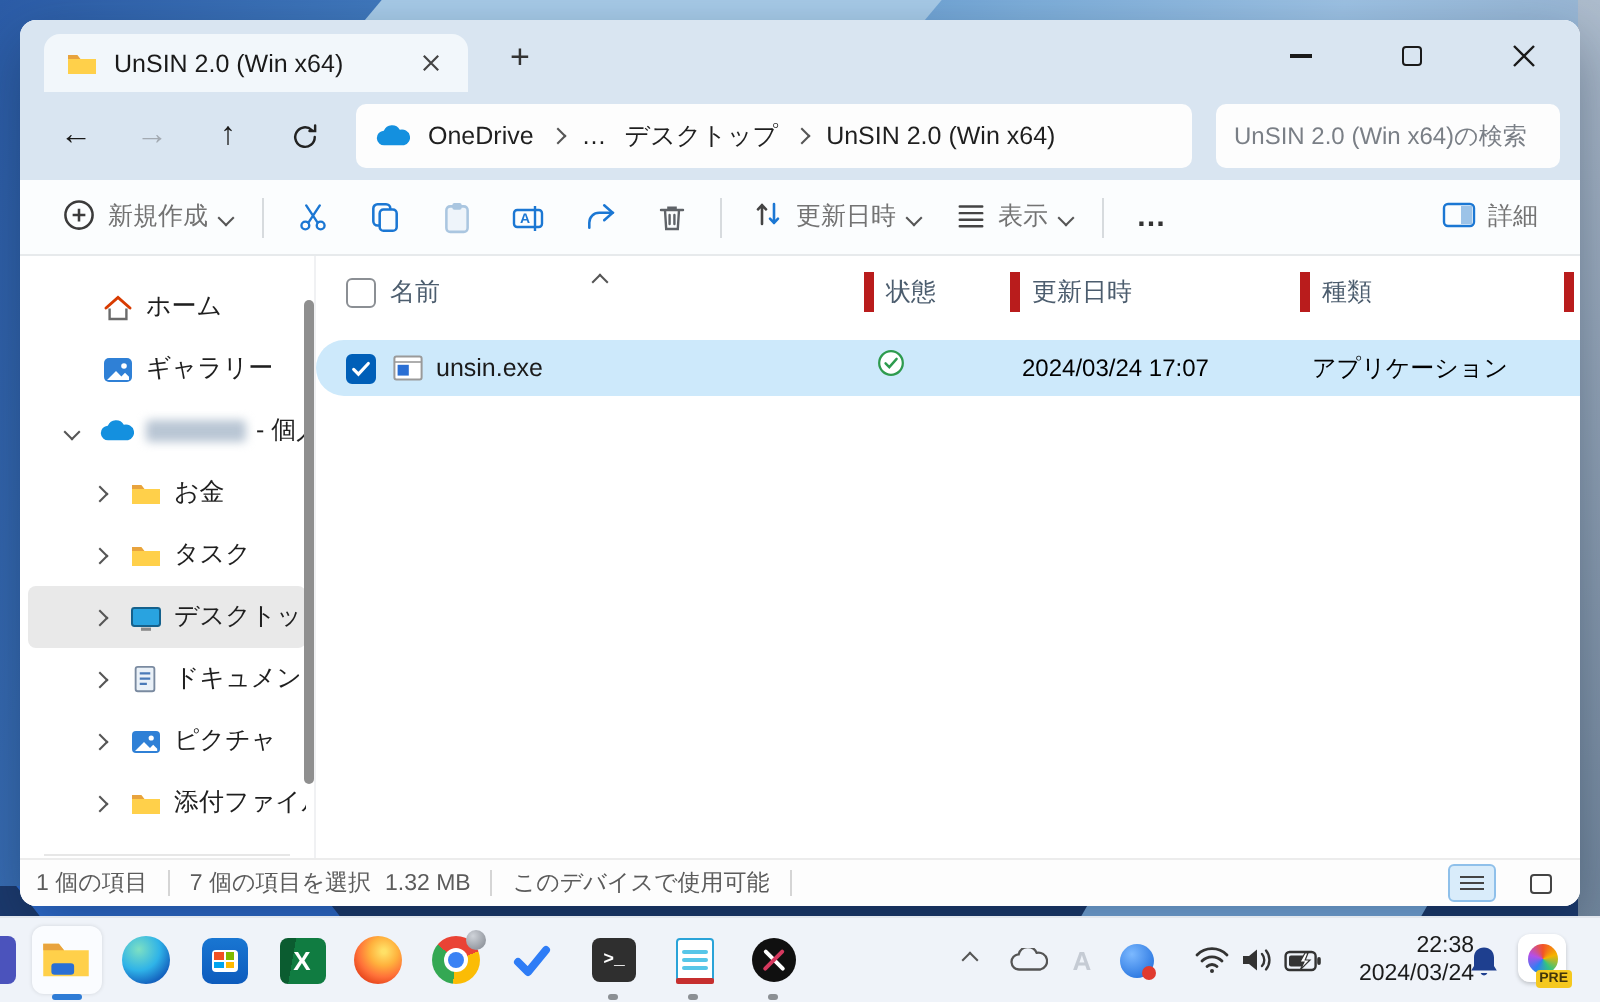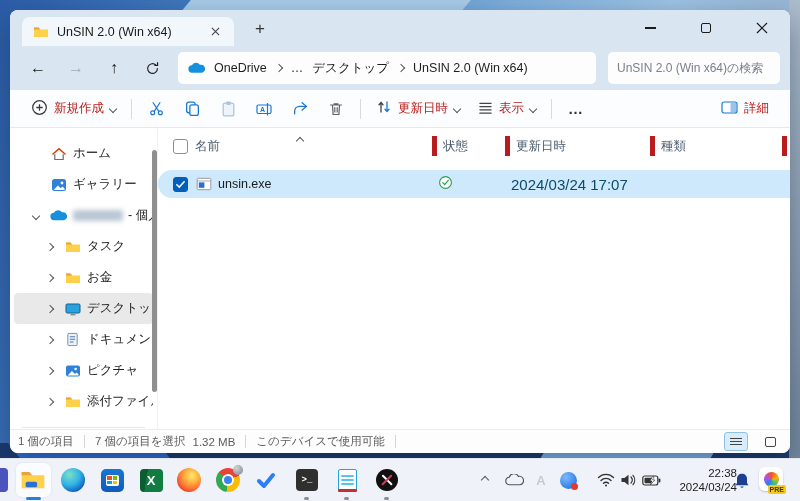--- a/index.html
+++ b/index.html
@@ -29,21 +29,21 @@
   .navbar{height:44px;background:#d9e5f1;display:flex;align-items:center;padding:0 10px;gap:2px;flex:none}
   .nbtn{width:36px;height:32px;display:flex;align-items:center;justify-content:center;font-size:16px;color:#1a1a1a;border-radius:5px}
   .nbtn.dis{color:#a3aab2}
   .crumbbox{flex:1;height:32px;background:#fdfdfd;border-radius:5px;margin-left:6px;display:flex;align-items:center;padding:0 10px;gap:9px;overflow:hidden}
   .crumb{font-size:12.5px;color:#1f1f1f;white-space:nowrap}
   .searchbox{width:172px;height:32px;background:#fdfdfd;border-radius:5px;margin-left:10px;display:flex;align-items:center;padding:0 9px}
   .searchbox input{border:0;outline:0;background:transparent;width:100%;font-size:12px;color:#1f1f1f}
   .searchbox input::placeholder{color:#7a7f86}
   
   .toolbar{height:38px;background:#fbfdfe;border-bottom:1px solid #e7eaec;display:flex;align-items:center;padding:0 12px;flex:none}
-  .tbtn{display:flex;align-items:center;gap:6px;padding:0 9px;height:30px;border-radius:5px;font-size:12.5px;color:#b91c1c}
+  .tbtn{display:flex;align-items:center;gap:6px;padding:0 9px;height:30px;border-radius:5px;font-size:12.5px;color:#737373}
   .ibtn{width:36px;height:30px;display:flex;align-items:center;justify-content:center;border-radius:5px}
   .vdiv{width:1px;height:20px;background:#d7dbde;margin:0 6px}
   .dots{font-size:15px;color:#333;letter-spacing:1px;font-weight:bold}
   .chv{display:inline-block;width:6px;height:6px;border-right:1.4px solid #555;border-bottom:1.4px solid #555}
   .chv.r{transform:rotate(-45deg)}.chv.d{transform:rotate(45deg)}.chv.u{transform:rotate(-135deg)}
   .sp{flex:1}
   
   .content{flex:1;display:flex;min-height:0;position:relative;background:#fff}
   .sidebar{width:148px;flex:none;padding-top:10px;border-right:1px solid #f0f1f3;position:relative;overflow:hidden}
   .srow{height:31px;display:flex;align-items:center;gap:6px;padding-left:14px;margin:0 4px;border-radius:4px;white-space:nowrap;overflow:hidden}
@@ -61,21 +61,21 @@
   .c2{width:73px;flex:none;padding-left:6px}
   .c3{width:145px;flex:none;padding-left:6px}
   .c4{width:132px;flex:none;padding-left:6px}
   .c5{width:80px;flex:none;padding-left:6px}
   .lhead .c2,.lhead .c3,.lhead .c4,.lhead .c5{border-left:5px solid #b91c1c;height:20px;display:flex;align-items:center}
   .sortind{position:absolute;left:139px;top:3px;color:#6b7886}
   .cb{width:15px;height:15px;border:1px solid #8b8f94;border-radius:3px;background:#fff;margin-right:6px}
   .cb.on{background:#005fb8;border-color:#005fb8;display:flex;align-items:center;justify-content:center}
   .frow{height:28px;width:677px;background:#cde9fb;display:flex;align-items:center;margin-top:8px;border-radius:14px}
   .fname{display:flex;align-items:center;gap:6px;font-size:12.5px;color:#1b1b1b}
-  .fcell{font-size:15px;color:#0c4a6e}
+  .fcell{font-size:12px;color:#000000}
   
   .statusbar{height:24px;border-top:1px solid #ececec;background:#fdfdfd;display:flex;align-items:center;padding:0 8px;gap:10px;font-size:11.5px;color:#5b5b5b;flex:none}
   .sdv{width:1px;height:13px;background:#d5d5d5}
   .vb{width:24px;height:19px;border-radius:3px;display:flex;align-items:center;justify-content:center}
   .vb.act{background:#d9ecfa;border:1px solid #8fc0ea}
   .vb .sq{width:11px;height:10px;border:1.3px solid #444;border-radius:2px}
   .vlines i{display:block;width:12px;height:1.4px;background:#444;margin:1.6px 0}
   
   .taskbar{position:absolute;left:0;top:458px;width:800px;height:43px;background:#eff3f9;border-top:1px solid #e2e7ee}
   .tb{position:absolute;top:8px;width:26px;height:26px;display:flex;align-items:center;justify-content:center}
@@ -302,33 +302,33 @@
       <div class="srow lvl1">
         <span class="exp">
             <span class="chv r"></span>
           </span>
         <span class="sic">
           <svg width="16" height="16" viewBox="0 0 16 16">
               <path d="M1 3.5h4.6l1.6 2H15v7.5H1z" fill="#ffd04a"></path>
               <path d="M1 3.5h4.6l1.6 2H1z" fill="#e8a33d"></path>
             </svg>
         </span>
-        <span class="slb">タスク</span>
+        <span class="slb">お金</span>
       </div>
       <div class="srow lvl1">
         <span class="exp">
             <span class="chv r"></span>
           </span>
         <span class="sic">
           <svg width="16" height="16" viewBox="0 0 16 16">
               <path d="M1 3.5h4.6l1.6 2H15v7.5H1z" fill="#ffd04a"></path>
               <path d="M1 3.5h4.6l1.6 2H1z" fill="#e8a33d"></path>
             </svg>
         </span>
-        <span class="slb">お金</span>
+        <span class="slb">タスク</span>
       </div>
       <div class="srow lvl1 sel">
         <span class="exp">
             <span class="chv r"></span>
           </span>
         <span class="sic">
           <svg width="16" height="16" viewBox="0 0 16 16">
               <rect x="1" y="3" width="14" height="9" rx="1.2" fill="#29a3e0" stroke="#15618c" stroke-width="1"></rect>
               <rect x="5.5" y="12.8" width="5" height="1.6" fill="#8a8a8a"></rect>
             </svg>
@@ -408,20 +408,21 @@
         </span>
         <span class="c2">
           <span>
             <svg width="15" height="15" viewBox="0 0 16 16">
                 <circle cx="8" cy="8" r="6.3" fill="#fff" stroke="#2e9b4e" stroke-width="1.2"></circle>
                 <path d="M5.1 8.2l2 2L11 5.8" stroke="#2e9b4e" stroke-width="1.3" fill="none" stroke-linecap="round"></path>
               </svg>
           </span>
         </span>
         <span class="c3 fcell">2024/03/24 17:07</span>
+        <span class="c4 fcell">アプリケーション</span>
       </div>
     </div>
   </div>
 
   <div class="statusbar">
     <span>1 個の項目</span>
     <span class="sdv"></span>
     <span>7 個の項目を選択</span>
     <span style="margin-left:-3px">1.32 MB</span>
     <span class="sdv"></span>

